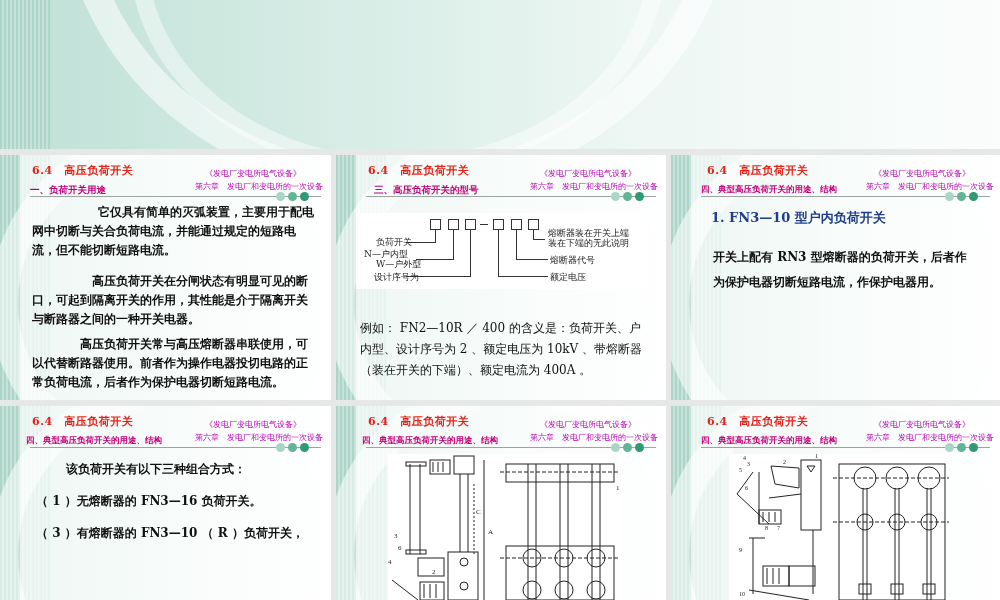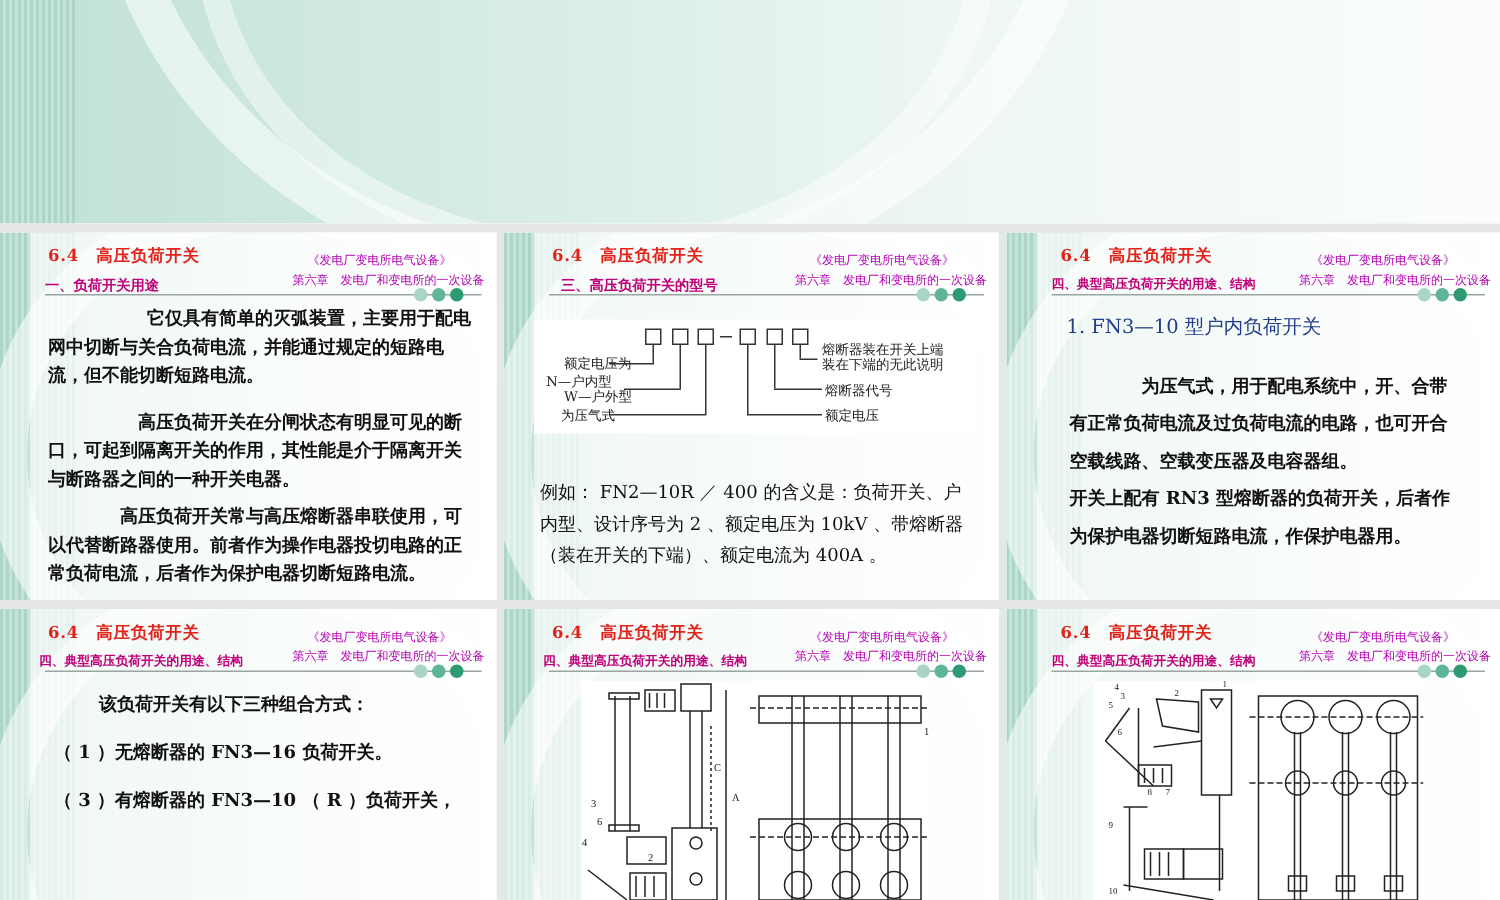--- a/index.html
+++ b/index.html
@@ -13,21 +13,21 @@
   .hdr-num{position:absolute;color:#e2231a;font-weight:bold;font-size:11px;letter-spacing:.5px;}
   .hdr-sec{position:absolute;color:#c0007a;font-size:9.5px;font-weight:bold;}
   .hdr-book{position:absolute;color:#b400b4;font-size:8px;text-align:right;white-space:nowrap;}
   .hdr-ch{position:absolute;color:#b400b4;font-size:8px;text-align:right;white-space:nowrap;}
   .hline{position:absolute;height:1px;background:#9aa5a2;}
   .dots{position:absolute;display:flex;gap:3px;}
   .dot{width:9px;height:9px;border-radius:50%;}
   .body-text{position:absolute;color:#111;font-size:12px;line-height:19px;}
   .body-text p{margin:0;font-weight:bold;}
   .para{text-indent:3em;}
-  .sub-title{position:absolute;color:#1f3d8a;font-size:13px;font-weight:normal;}
+  .sub-title{position:absolute;color:#1f3d8a;font-size:13px;font-weight:bold;}
   .diagram{position:absolute;background:#ffffff;}
   .dlabel{position:absolute;font-size:9px;color:#222;white-space:nowrap;}
   .box{position:absolute;width:9px;height:9px;border:1px solid #333;background:#fff;}
   .ln{position:absolute;background:#333;}
   .drawing{position:absolute;background:#fff;}
 </style>
 </head>
 <body>
 
 <div class="slide" style="left:0;top:0;width:1000px;height:149px;">
@@ -90,24 +90,24 @@
     <div class="ln" style="left:60px;top:46px;width:38px;height:1px;"></div>
     <div class="ln" style="left:114px;top:17px;width:1px;height:46px;"></div>
     <div class="ln" style="left:50px;top:63px;width:65px;height:1px;"></div>
 
     <div class="ln" style="left:142px;top:17px;width:1px;height:46px;"></div>
     <div class="ln" style="left:142px;top:63px;width:50px;height:1px;"></div>
     <div class="ln" style="left:160px;top:17px;width:1px;height:29px;"></div>
     <div class="ln" style="left:160px;top:46px;width:32px;height:1px;"></div>
     <div class="ln" style="left:177px;top:17px;width:1px;height:9px;"></div>
     <div class="ln" style="left:177px;top:26px;width:12px;height:1px;"></div>
-    <div class="dlabel" style="left:20px;top:23px;">额定电压为</div>
+    <div class="dlabel" style="left:20px;top:23px;">负荷开关</div>
     <div class="dlabel" style="left:8px;top:35px;">N—户内型</div>
     <div class="dlabel" style="left:20px;top:45px;">W—户外型</div>
-    <div class="dlabel" style="left:18px;top:58px;">为压气式</div>
+    <div class="dlabel" style="left:18px;top:58px;">设计序号为</div>
     <div class="dlabel" style="left:192px;top:14px;">熔断器装在开关上端</div>
     <div class="dlabel" style="left:192px;top:24px;">装在下端的无此说明</div>
     <div class="dlabel" style="left:194px;top:41px;">熔断器代号</div>
     <div class="dlabel" style="left:194px;top:58px;">额定电压</div>
   </div>
   <div class="body-text" style="left:24px;top:163px;width:285px;line-height:21px;">例如： FN2—10R ／ 400 的含义是：负荷开关、户内型、设计序号为 2 、额定电压为 10kV 、带熔断器（装在开关的下端）、额定电流为 400A 。</div>
 </div>
 
 <div class="slide" style="left:671px;top:155px;width:329px;height:245px;">
   <div class="bg"></div>
@@ -119,21 +119,20 @@
   <div class="hdr-book" style="right:30px;top:13px;">《发电厂变电所电气设备》</div>
   <div class="hdr-ch" style="right:6px;top:26px;">第六章　发电厂和变电所的一次设备</div>
   <div class="hline" style="left:30px;right:10px;top:41px;"></div>
   <div class="dots" style="right:22px;top:37px;">
     <div class="dot" style="background:#a8d5c6"></div>
     <div class="dot" style="background:#5fb595"></div>
     <div class="dot" style="background:#2e9a72"></div>
   </div>
   <div class="sub-title" style="left:40px;top:54px;">1. FN3—10 型户内负荷开关</div>
   <div class="body-text" style="left:42px;top:90px;width:260px;line-height:25px;">
-    <p class="para" style="text-indent:4em;">为压气式，用于配电系统中，开、合带有正常负荷电流及过负荷电流的电路，也可开合空载线路、空载变压器及电容器组。</p>
     <p>开关上配有 RN3 型熔断器的负荷开关，后者作为保护电器切断短路电流，作保护电器用。</p>
   </div>
 </div>
 
 <div class="slide" style="left:0;top:406px;width:331px;height:194px;">
   <div class="bg"></div>
   <div class="stripes"></div>
   <div class="arc1" style="left:-10px;top:-30px;width:320px;height:300px;"></div>
   <div class="whitepane" style="left:20px;top:0;right:0;bottom:0;"></div>
   <div class="hdr-num" style="left:32px;top:8px;">6.4　高压负荷开关</div>

